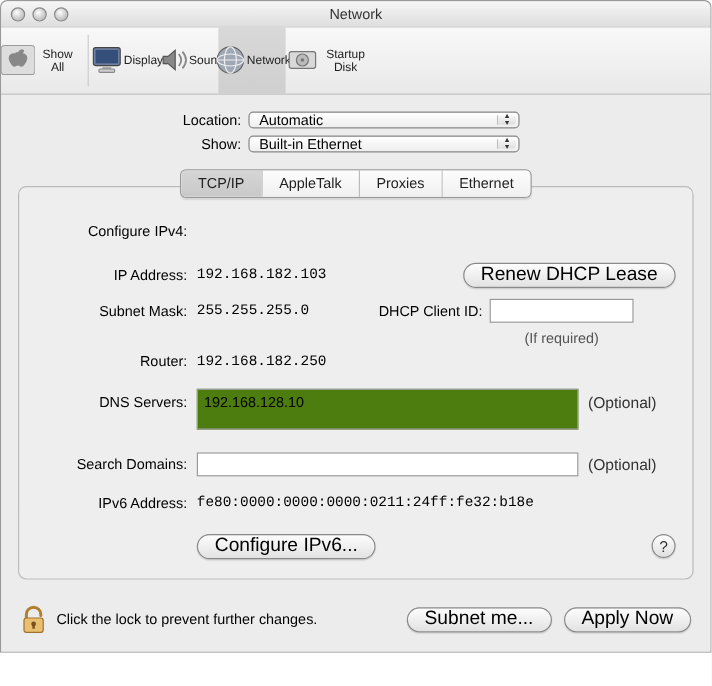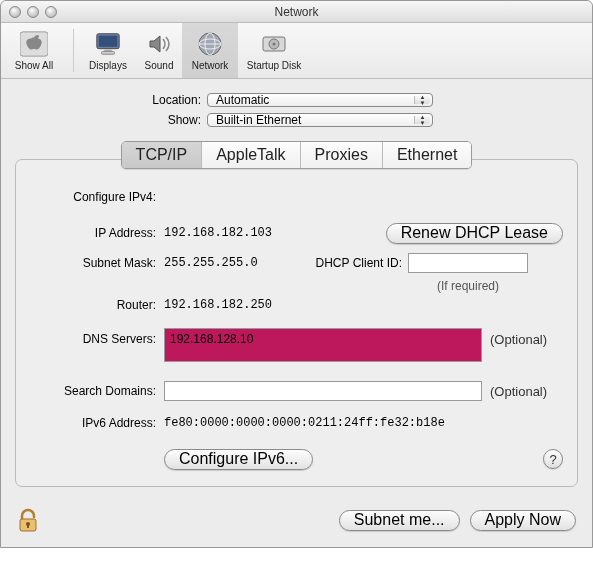--- a/index.html
+++ b/index.html
@@ -47,26 +47,27 @@
   .toolbar {
     height: 56px;
     background: linear-gradient(#f8f8f8, #e9e9e9);
     border-bottom: 1px solid #bbb;
     display: flex;
     align-items: stretch;
   }
   .toolbar-item {
     width: 56px;
     display: flex;
-    flex-direction: column;
+    flex-direction: row;
     align-items: center;
     justify-content: center;
     font-size: 10px;
     color: #222;
     cursor: default;
+    text-align: center;
   }
   .toolbar-item.selected {
     background: linear-gradient(#d8d8d8, #cfcfcf);
   }
   .toolbar-sep {
     width: 0;
     border-left: 1px solid #ccc;
     margin: 6px 6px;
   }
   .toolbar-icon {
@@ -113,21 +114,21 @@
   .tabstrip {
     display: flex;
     background: #fff;
     border: 1px solid #999;
     border-radius: 5px;
     overflow: hidden;
     box-shadow: 0 1px 1px rgba(0,0,0,0.1);
   }
   .tab {
     padding: 4px 14px;
-    font-size: 16px;
+    font-size: 12px;
     border-right: 1px solid #bbb;
     background: linear-gradient(#fdfdfd, #f0f0f0);
     color: #222;
   }
   .tab:last-child { border-right: none; }
   .tab.selected {
     background: linear-gradient(#d6d6d6, #c8c8c8);
   }
   .groupbox {
     margin-top: -10px;
@@ -143,21 +144,21 @@
   .fvalue { color: #000; font-family: Liberation Mono, monospace; }
   .textfield {
     height: 20px;
     background: #fff;
     border: 1px solid #999;
     padding: 2px 5px;
     font-size: 12px;
     font-family: inherit;
   }
   .textarea {
-    background: #be185d;
+    background: #4d7c0f;
     border: 1px solid #999;
     padding: 3px 5px;
     font-size: 12px;
     font-family: inherit;
   }
   .aqua-btn {
     height: 21px;
     padding: 0 14px;
     background: linear-gradient(#fdfdfd, #e2e2e2);
     border: 1px solid #8a8a8a;
@@ -363,20 +364,21 @@
 
   <div class="footer">
     <div class="lock">
       <svg width="22" height="26" viewBox="0 0 22 26">
         <path d="M5 12 v-3 a6 6 0 0 1 12 0 v1" stroke="#b08030" stroke-width="2.5" fill="none" stroke-linecap="round"></path>
         <rect x="3" y="12" width="16" height="12" rx="2" fill="#e8c070" stroke="#a07030"></rect>
         <circle cx="11" cy="17" r="2" fill="#7a5020"></circle>
         <rect x="10" y="17" width="2" height="4" fill="#7a5020"></rect>
       </svg>
     </div>
+    <div>Click the lock to prevent further changes.</div>
     <div class="spacer"></div>
     <button class="aqua-btn" style="margin-right:10px">
       <span>Subnet me...</span>
     </button>
     <button class="aqua-btn">
       <span>Apply Now</span>
     </button>
   </div>
 
 </div>

